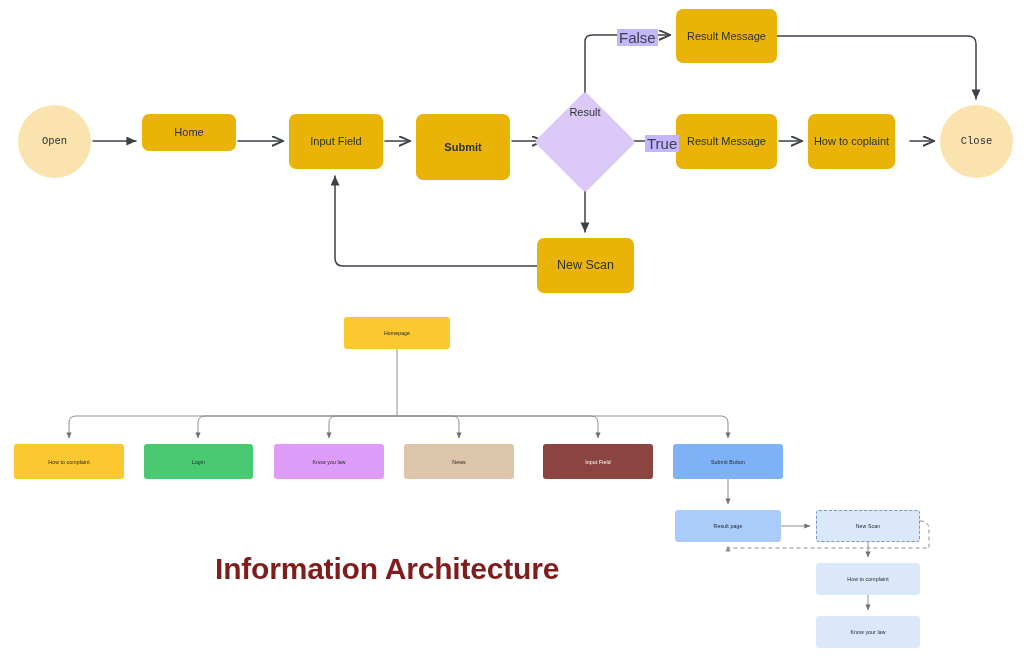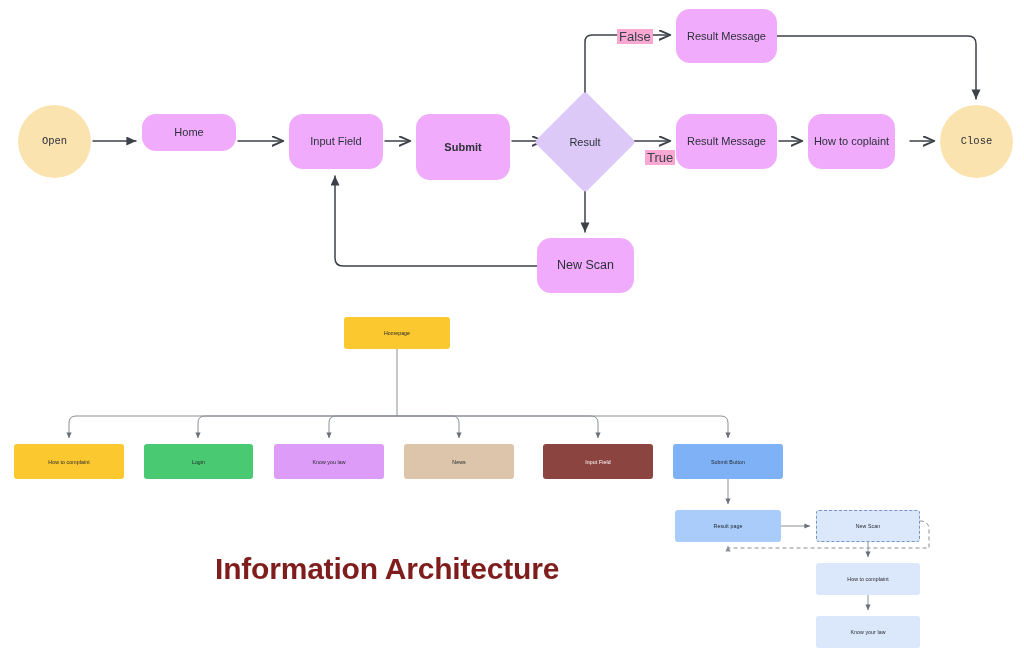--- a/index.html
+++ b/index.html
@@ -27,58 +27,57 @@
     align-items: center;
     justify-content: center;
     text-align: center;
     color: #20242b;
     line-height: 1.15;
   }
   .rect {
     border-radius: 6px;
   }
   .flow-rect {
-    background: #f0abfc;
-    border-radius: 14px;
+    background: #eab308;
+    border-radius: 7px;
     font-size: 11px;
     color: #2c3038;
   }
   .term-circle {
     background: #fbe3b0;
     border-radius: 50%;
     font-size: 10.5px;
     color: #2c3038;
     font-family: Liberation Mono, monospace;
   }
   .diamond-wrap {
     position: absolute;
     display: flex;
-    align-items: center;
     justify-content: center;
   }
   .diamond-shape {
     position: absolute;
     left: 0; top: 0;
     width: 100%;
     height: 100%;
     background: #ddc9f7;
     transform: rotate(45deg);
     border-radius: 4px;
   }
   .diamond-label {
     position: relative;
     z-index: 2;
     font-size: 11px;
     color: #2c3038;
   }
   .edge-label {
     position: absolute;
-    font-size: 13px;
+    font-size: 15px;
     color: #3a3f48;
-    background: #f9a8d4;
+    background: #c4b5fd;
     padding: 0 2px;
     white-space: nowrap;
   }
   .ia-node {
     position: absolute;
     box-sizing: border-box;
     display: flex;
     align-items: center;
     justify-content: center;
     text-align: center;
@@ -194,21 +193,21 @@
 
 <div class="node term-circle" style="left:940px;top:105px;width:73px;height:73px;">
   <span>Close</span>
 </div>
 
 <div class="node rect flow-rect" style="left:537px;top:238px;width:97px;height:55px;font-size:12.5px;">
   <span>New Scan</span>
 </div>
 
 <div class="edge-label" style="left:617px;top:29px;">False</div>
-<div class="edge-label" style="left:645px;top:135px;margin-top:15px;">True</div>
+<div class="edge-label" style="left:645px;top:135px;">True</div>
 
 <div class="ia-node" style="left:344px;top:317px;width:106px;height:32px;background:#fbc92f;">
   <span>Homepage</span>
 </div>
 
 <div class="ia-node" style="left:14px;top:444px;width:110px;height:35px;background:#fbc92f;">
   <span>How to complaint</span>
 </div>
 
 <div class="ia-node" style="left:144px;top:444px;width:109px;height:35px;background:#49c971;">

